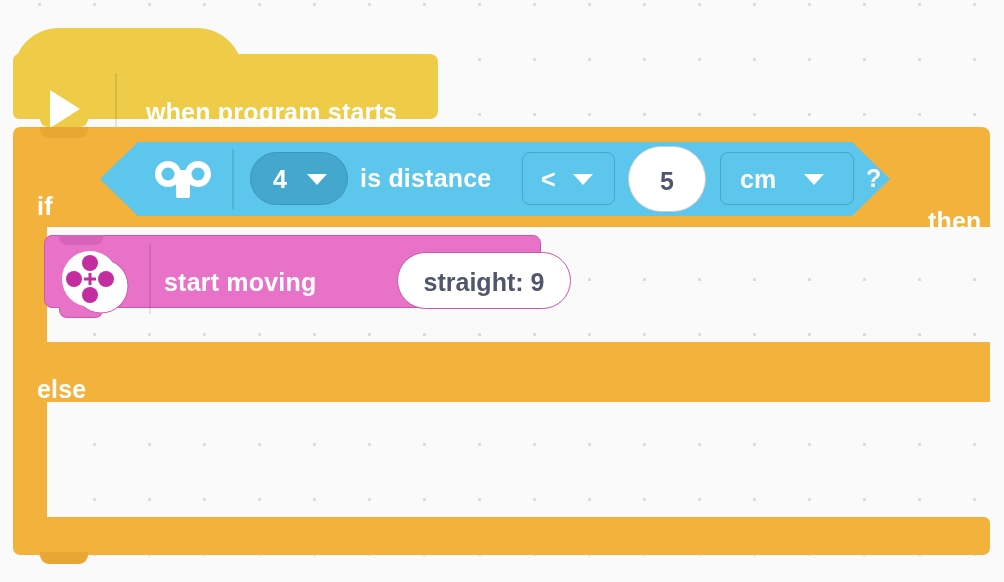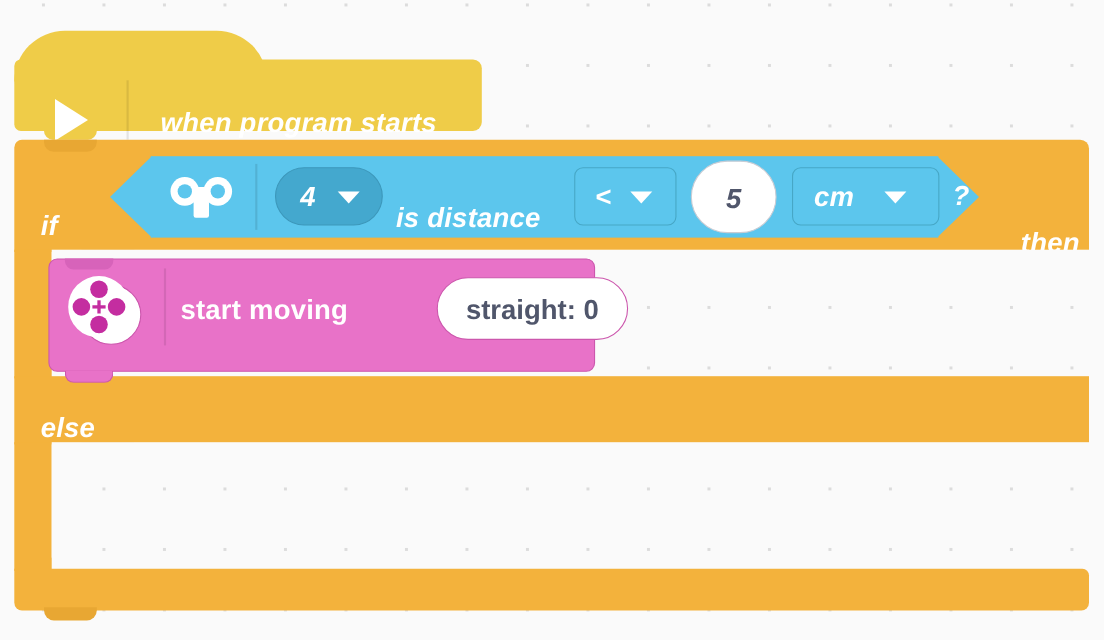--- a/index.html
+++ b/index.html
@@ -19,21 +19,21 @@
     width: 1004px;
     height: 582px;
     background-color: #fafafa;
     background-image: radial-gradient(circle, #dcdcdc 1.4px, transparent 1.6px);
     background-size: 55px 55px;
     background-position: 12px 32px;
     overflow: hidden;
   }
 
   
-  .abs { position: absolute; font-style: italic; }
+  .abs { position: absolute; }
   .lbl {
     color: #ffffff;
     font-weight: bold;
     font-size: 25px;
     letter-spacing: 0.2px;
     white-space: nowrap;
     line-height: 1;
   }
 
   
@@ -250,21 +250,20 @@
     border-left: 10px solid transparent;
     border-right: 10px solid transparent;
     border-top: 11px solid #ffffff;
   }
   #port-caret { position: absolute; left: 56px; top: 21px; }
 
   #is-distance-label {
     position: absolute;
     left: 260px;
     top: 24px;
-    margin-top: 20px;
   }
   
   #op-dropdown {
     position: absolute;
     left: 422px;
     top: 10px;
     width: 93px;
     height: 53px;
     background: #5CC6ED;
     border: 1.5px solid #46A7C6;
@@ -355,21 +354,21 @@
     left: 14px;
     top: 10px;
     width: 72px;
     height: 72px;
   }
 
   #start-moving-block {
     left: 44px;
     top: 235px;
     width: 497px;
-    height: 103px;
+    height: 73px;
     padding-left: 12px;
   }
   #start-moving-label {
     position: absolute;
     left: 119px;
     top: 34px;
   }
   #straight-oval {
     position: absolute;
     left: 352px;
@@ -498,18 +497,18 @@
         <circle cx="31" cy="49" r="8" fill="#C42DA0"></circle>
         <circle cx="15" cy="33" r="8" fill="#C42DA0"></circle>
         <circle cx="47" cy="33" r="8" fill="#C42DA0"></circle>
         <rect x="29.5" y="27" width="3" height="12" fill="#C42DA0"></rect>
         <rect x="25" y="31.5" width="12" height="3" fill="#C42DA0"></rect>
       </svg>
     </div>
     <div class="mb-divider"></div>
     <div id="start-moving-label" class="lbl">start moving</div>
     <div id="straight-oval">
-      <span id="straight-value">straight: 0</span>
+      <span id="straight-value">straight: 9</span>
     </div>
   </div>
 
 
 </div>
 
 </body></html>

